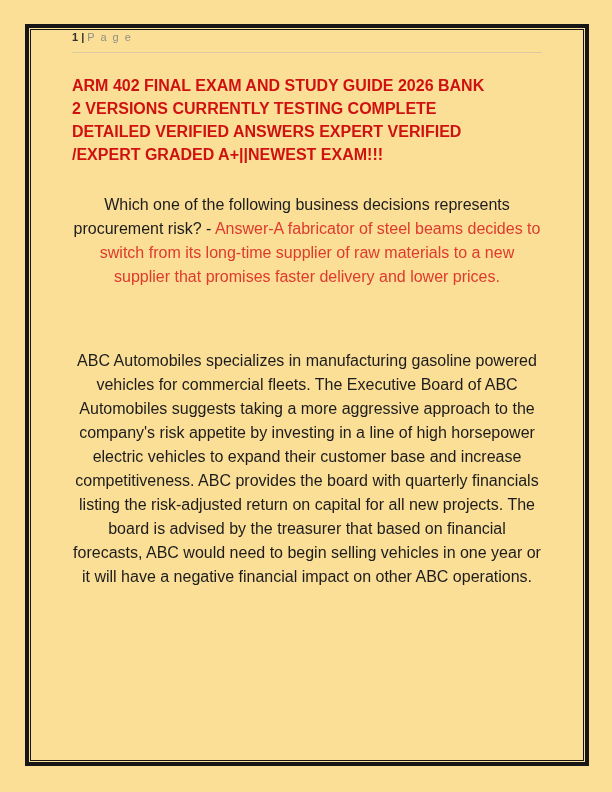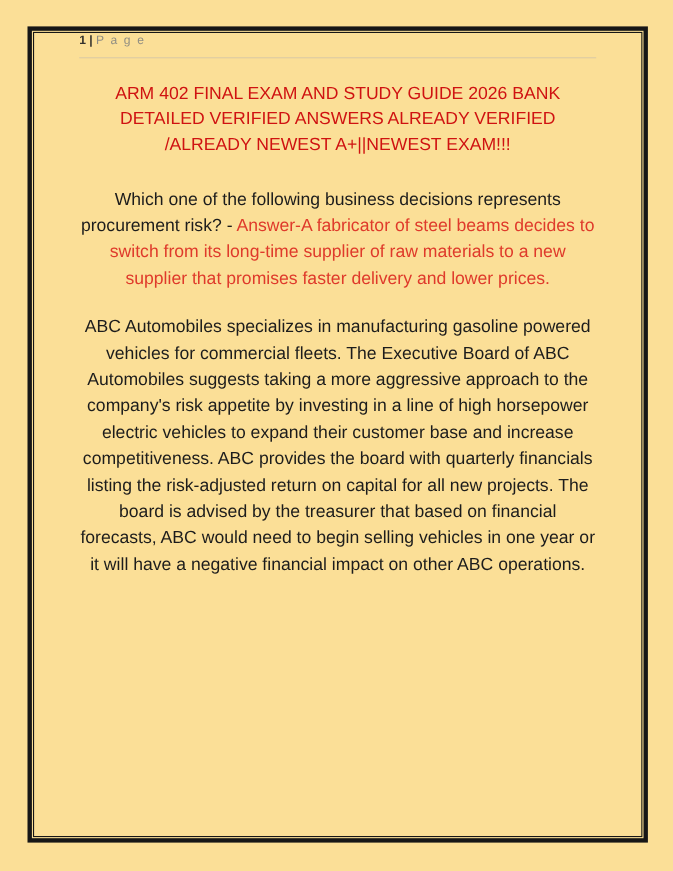--- a/index.html
+++ b/index.html
@@ -57,55 +57,56 @@
     font-weight: bold;
     color: var(--header-dark);
     padding: 0 3px;
   }
   .page-header .lbl {
     color: var(--header-gray);
     letter-spacing: 1.5px;
   }
   .doc-title {
     margin-top: 21px;
-    text-align: center;
-    font-weight: normal;
+    text-align: left;
+    font-weight: bold;
     font-size: 16px;
     line-height: 23px;
     color: var(--title-red);
   }
   .para {
     font-size: 16px;
     line-height: 24px;
     color: var(--body-text);
     text-align: center;
   }
   .para-question { margin-top: 27px; }
-  .para-scenario { margin-top: 20px; }
+  .para-scenario { margin-top: 60px; }
   .answer-red { color: var(--answer-red); }
 </style>
 </head>
 <body>
 
 <div class="page">
 
   <div class="frame">
     <div class="frame-inner"></div>
   </div>
 
   <div class="content">
 
     <div class="page-header">
       <span class="num">1</span><span class="sep">|</span><span class="lbl">P a g e</span>
     </div>
 
     <div class="doc-title">
       <div>ARM 402 FINAL EXAM AND STUDY GUIDE 2026 BANK</div>
-      <div>DETAILED VERIFIED ANSWERS ALREADY VERIFIED</div>
-      <div>/ALREADY NEWEST A+||NEWEST EXAM!!!</div>
+      <div>2 VERSIONS CURRENTLY TESTING COMPLETE</div>
+      <div>DETAILED VERIFIED ANSWERS EXPERT VERIFIED</div>
+      <div>/EXPERT GRADED A+||NEWEST EXAM!!!</div>
     </div>
 
     <div class="para para-question">
       <span>Which one of the following business decisions represents procurement risk? - </span><span class="answer-red">Answer-A fabricator of steel beams decides to switch from its long-time supplier of raw materials to a new supplier that promises faster delivery and lower prices.</span>
     </div>
 
     <div class="para para-scenario">
       <span>ABC Automobiles specializes in manufacturing gasoline powered vehicles for commercial fleets. The Executive Board of ABC Automobiles suggests taking a more aggressive approach to the company's risk appetite by investing in a line of high horsepower electric vehicles to expand their customer base and increase competitiveness. ABC provides the board with quarterly financials listing the risk-adjusted return on capital for all new projects. The board is advised by the treasurer that based on financial forecasts, ABC would need to begin selling vehicles in one year or it will have a negative financial impact on other ABC operations.</span>
     </div>
 

